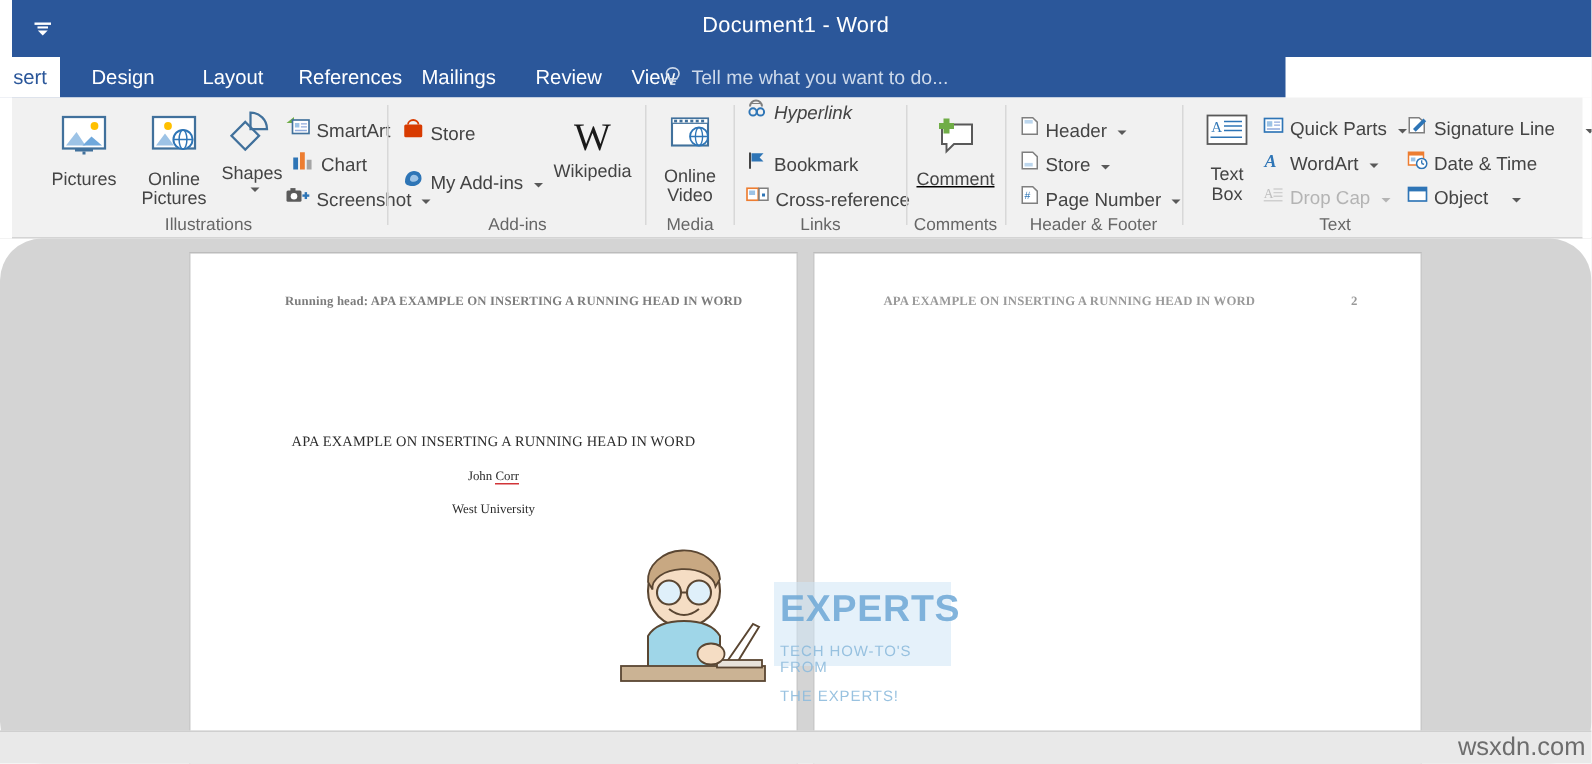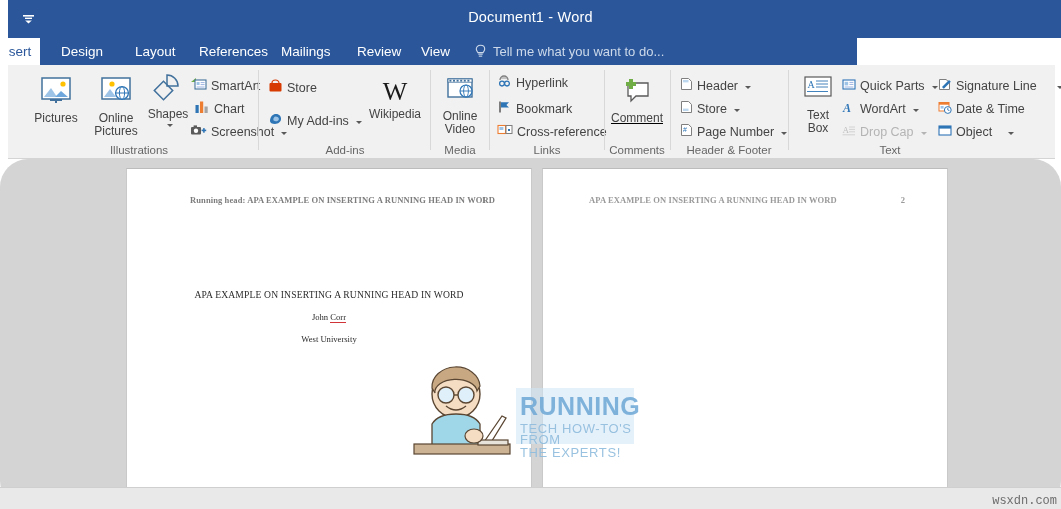--- a/index.html
+++ b/index.html
@@ -39,21 +39,21 @@
   .tab {
     position: absolute; top: 0; height: 27px;
     display: flex; align-items: center; justify-content: center;
     color: #ffffff; font-size: 13.5px; cursor: pointer; padding: 0 9px;
     white-space: nowrap;
   }
   .tab.active {
     background: #ffffff; color: #2b579a;
   }
   .tellme {
-    position: absolute; top: 0; height: 27px; left: 474px;
+    position: absolute; top: 0; height: 27px; left: 442px;
     display: flex; align-items: center; gap: 6px;
     color: #cdd9ea; font-size: 13px; cursor: pointer;
   }
   .bulb { width: 13px; height: 15px; position: relative; flex: 0 0 auto; }
 
   
   .ribbon {
     position: absolute; left: 0; top: 65px; width: 1061px; height: 94px;
     background: #f1f1f1; border-bottom: 1px solid #d4d4d4;
   }
@@ -140,33 +140,33 @@
   .watermark {
     position: absolute; left: 398px; top: 205px;
     width: 240px; height: 105px; pointer-events: none;
   }
   .wm-text { position:absolute; left:122px; top:28px; }
   .wm-appuals {
     font-size: 25px; font-weight: bold; color: #6ea8d6;
     letter-spacing: .5px; opacity: .85;
   }
   .wm-tag {
-    font-size: 13px; color: #8fbcdd; line-height: 11px;
-    letter-spacing: .6px; margin-top: 2px; opacity:.9;
+    font-size: 10px; color: #8fbcdd; line-height: 11px;
+    letter-spacing: .6px; margin-top: 8px; opacity:.9;
   }
   .wm-band {
     position:absolute; left:118px; top:24px; width:118px; height:56px;
     background:#cfe6f5; opacity:.55;
   }
 
   
   .sitemark {
     position: absolute; right: 4px; bottom: 1px;
-    font-size: 12px; color: #6d6d6d;
-    font-family: Liberation Mono, monospace;
+    font-size: 17px; color: #6d6d6d;
+    font-family: Liberation Sans, sans-serif;
   }
   .bottombar {
     position:absolute; left:0; bottom:0; width:1061px; height:22px;
     background:#e9e9e9; border-top:1px solid #cfcfcf;
   }
 </style>
 </head>
 <body>
 
 <div id="app">
@@ -346,21 +346,21 @@
         </span>
         <span class="lbl">Online</span>
         <span class="lbl">Video</span>
       </div>
       <div class="group-label">Media</div>
     </div>
     <div class="group-sep" style="left:489px;"></div>
 
     <div class="group" style="left:491px; width:112px;">
 
-      <div class="smbtn" style="left:6px; top:9px;">
+      <div class="smbtn" style="left:6px; top:0;font-style:italic;">
         <span>
           <svg width="15" height="14" viewBox="0 0 15 14">
             <path d="M3 6 a4 4 0 0 1 8 0" fill="none" stroke="#7f7f7f" stroke-width="1.3"></path>
             <line x1="3.6" y1="4" x2="10.4" y2="4" stroke="#7f7f7f" stroke-width=".8"></line>
             <circle cx="5" cy="9.6" r="2.4" fill="none" stroke="#2e75b6" stroke-width="1.3"></circle>
             <circle cx="10" cy="9.6" r="2.4" fill="none" stroke="#2e75b6" stroke-width="1.3"></circle>
           </svg>
         </span>
         <span class="lbl">Hyperlink</span>
       </div>
@@ -581,21 +581,21 @@
         <path d="M34 60 q6 -10 24 -10 q18 0 24 10 v26 H34 z" fill="#9fd6e8" stroke="#5a4632" stroke-width="1.3"></path>
 
         <rect x="16" y="80" width="96" height="10" fill="#cbb394" stroke="#5a4632" stroke-width="1.2"></rect>
 
         <path d="M86 78 L104 52 L108 54 L92 80 z" fill="#ffffff" stroke="#5a4632" stroke-width="1.3"></path>
         <rect x="80" y="76" width="30" height="5" fill="#e7e2da" stroke="#5a4632" stroke-width="1.2"></rect>
 
         <ellipse cx="76" cy="72" rx="9" ry="7" fill="#f5ddc4" stroke="#5a4632" stroke-width="1.2"></ellipse>
       </svg>
       <div class="wm-text">
-        <div class="wm-appuals">RUNNING</div>
+        <div class="wm-appuals">EXPERTS</div>
         <div class="wm-tag">TECH HOW-TO'S FROM</div>
         <div class="wm-tag">THE EXPERTS!</div>
       </div>
     </div>
 
     <div class="bottombar"></div>
     <div class="sitemark">wsxdn.com</div>
   </div>
 
 </div>

